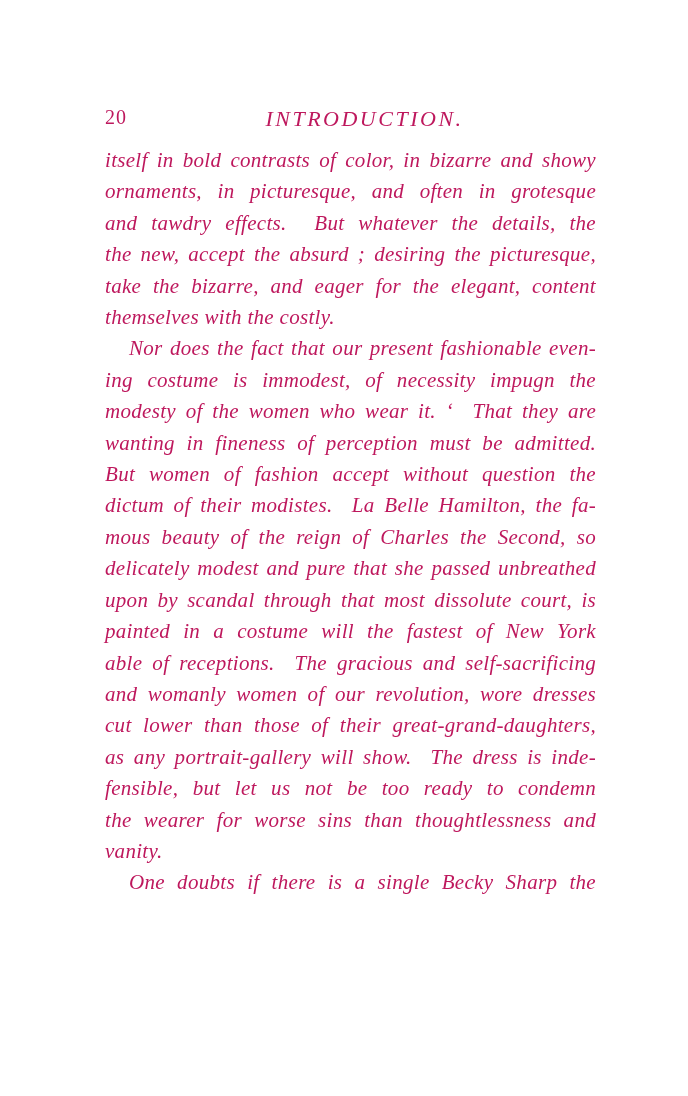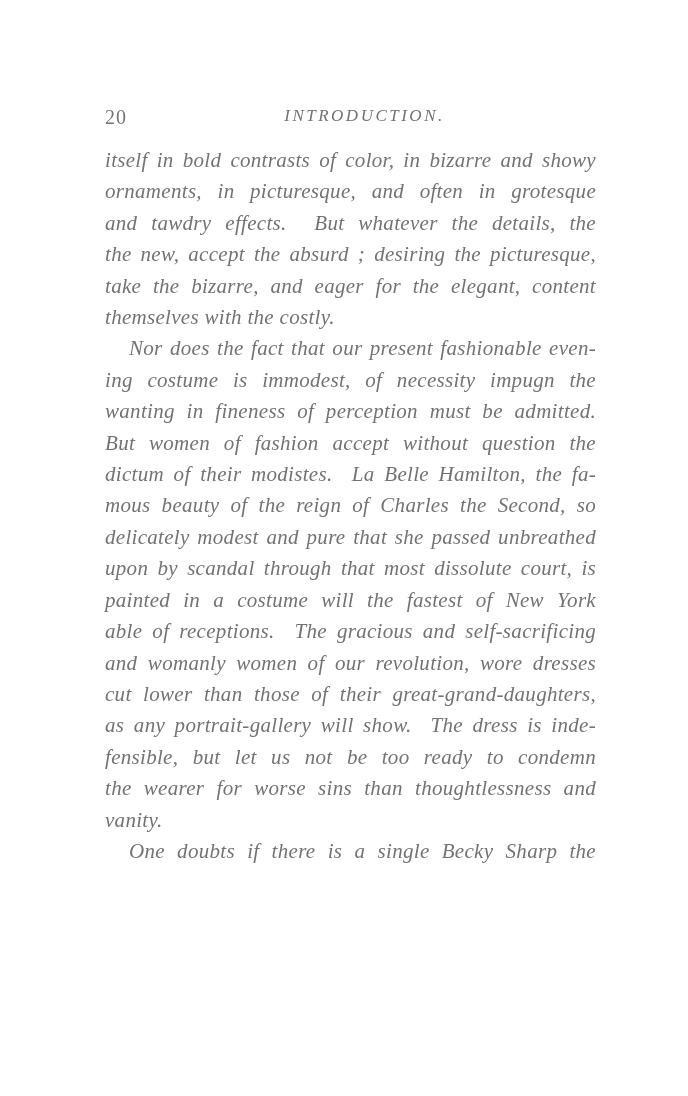--- a/index.html
+++ b/index.html
@@ -7,41 +7,41 @@
     padding: 0;
     background: #ffffff;
   }
   .page {
     position: relative;
     width: 672px;
     height: 1096px;
     background: #ffffff;
     overflow: hidden;
     font-family: "Liberation Serif", "DejaVu Serif", serif;
-    color: #737373;
+    color: #be185d;
   }
   .header {
     position: absolute;
     top: 104px;
     left: 105px;
     width: 491px;
     height: 26px;
   }
   .pagenum {
     position: absolute;
     left: 0;
     top: 2px;
     font-size: 20px;
     letter-spacing: 1px;
   }
   .running-head {
     display: block;
     text-align: center;
     font-style: italic;
-    font-size: 17px;
+    font-size: 22px;
     letter-spacing: 2.5px;
     transform: translateX(14px);
     padding-top: 2px;
   }
   .body-text {
     position: absolute;
     top: 145px;
     left: 105px;
     width: 491px;
   }
@@ -70,20 +70,21 @@
   </div>
   <div class="body-text">
       <div class="line fill">itself in bold contrasts of color, in bizarre and showy</div>
       <div class="line fill">ornaments, in picturesque, and often in grotesque</div>
       <div class="line fill">and tawdry effects.&nbsp; But whatever the details, the</div>
       <div class="line fill">the new, accept the absurd ; desiring the picturesque,</div>
       <div class="line fill">take the bizarre, and eager for the elegant, content</div>
       <div class="line">themselves with the costly.</div>
       <div class="line indent fill">Nor does the fact that our present fashionable even-</div>
       <div class="line fill">ing costume is immodest, of necessity impugn the</div>
+      <div class="line fill">modesty of the women who wear it. ʻ&nbsp; That they are</div>
       <div class="line fill">wanting in fineness of perception must be admitted.</div>
       <div class="line fill">But women of fashion accept without question the</div>
       <div class="line fill">dictum of their modistes.&nbsp; La Belle Hamilton, the fa-</div>
       <div class="line fill">mous beauty of the reign of Charles the Second, so</div>
       <div class="line fill">delicately modest and pure that she passed unbreathed</div>
       <div class="line fill">upon by scandal through that most dissolute court, is</div>
       <div class="line fill">painted in a costume will the fastest of New York</div>
       <div class="line fill">able of receptions.&nbsp; The gracious and self-sacrificing</div>
       <div class="line fill">and womanly women of our revolution, wore dresses</div>
       <div class="line fill">cut lower than those of their great-grand-daughters,</div>

